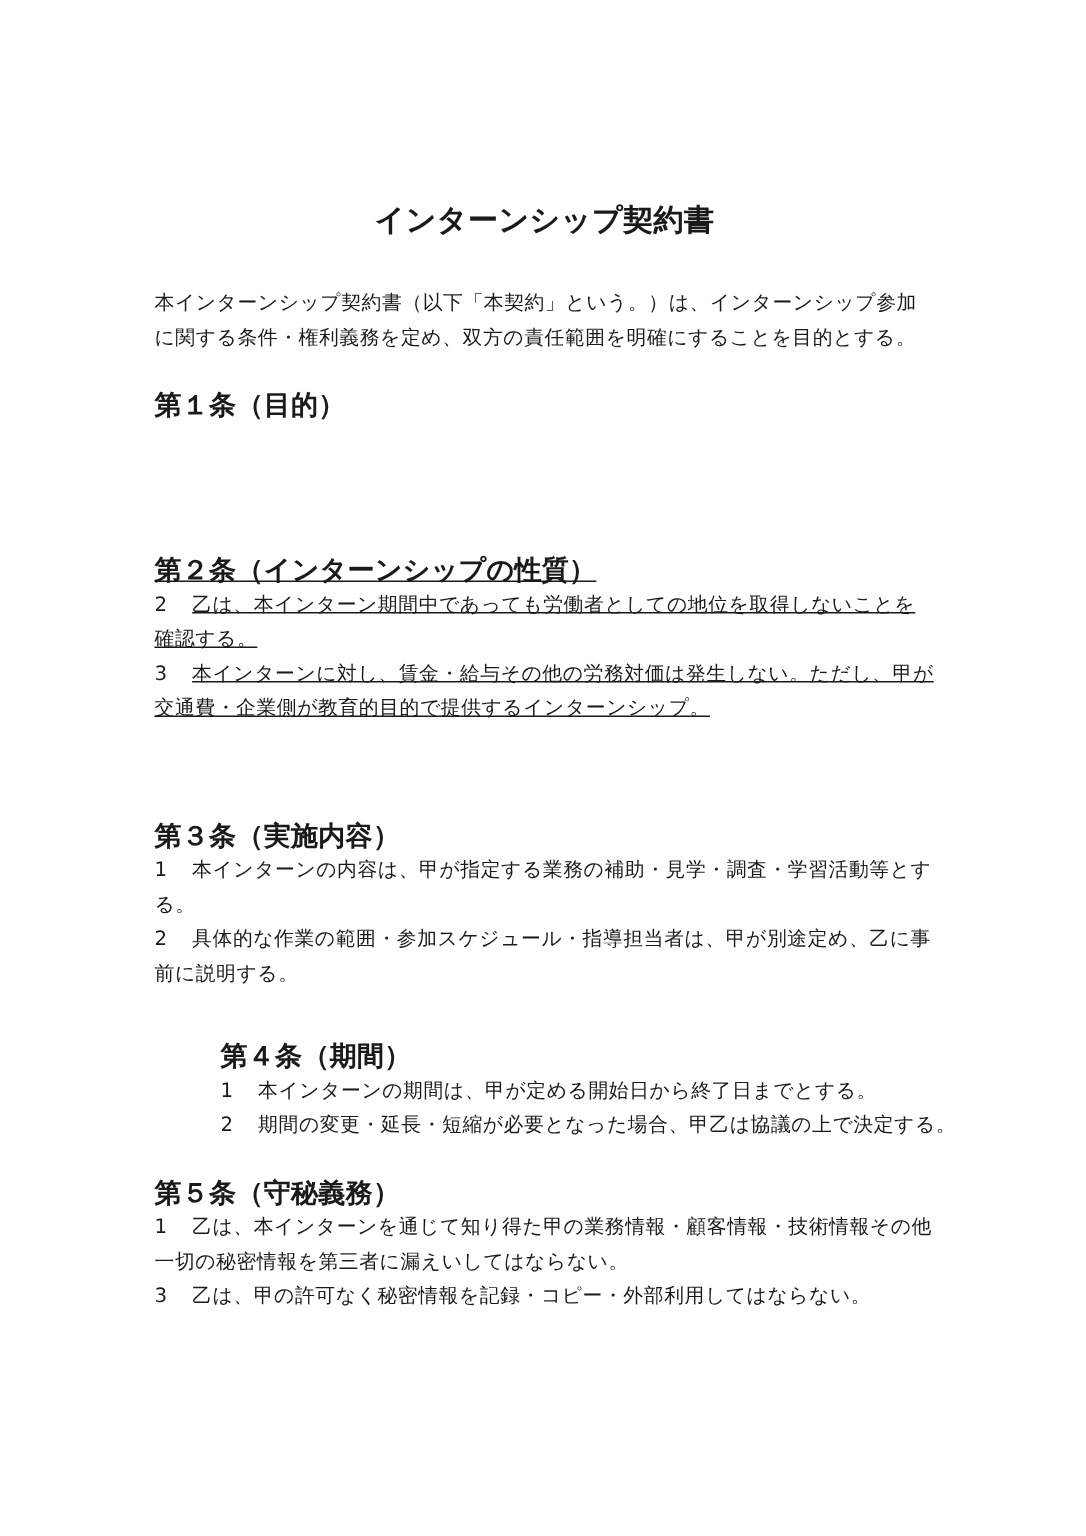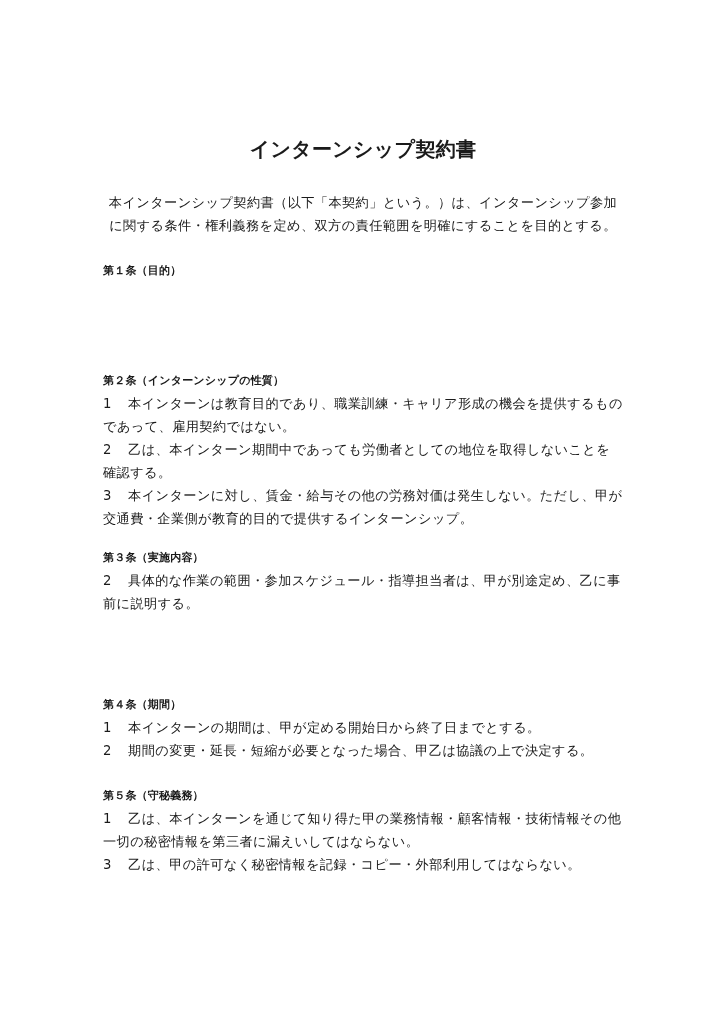--- a/index.html
+++ b/index.html
@@ -1,53 +1,53 @@
 <!DOCTYPE html>
 <html><head>
 <meta charset="utf-8">
 <style>
   html, body { margin: 0; padding: 0; background: #ffffff; }
   body { width: 724px; height: 1024px; overflow: hidden; position: relative;
          font-family: "DejaVu Sans", "Liberation Sans", sans-serif; color: #1a1a1a; }
   .page { position: absolute; left: 103px; top: 0; width: 520px; }
   .title { position: absolute; left: 0; width: 520px; top: 134px; text-align: center;
-           font-size: 20px; font-weight: bold; letter-spacing: 0.3px; line-height: 30px; }
-  .para { font-size: 13.2px; line-height: 23px; letter-spacing: 0.4px; margin: 0; text-align: center; }
+           font-size: 20px; font-weight: bold; letter-spacing: 0.3px; line-height: 30px; font-family: Liberation Mono, monospace; }
+  .para { font-size: 13.2px; line-height: 23px; letter-spacing: 0.4px; margin: 0; }
   .intro { position: absolute; top: 191px; left: 0; width: 520px; }
-  .art-heading { font-weight: bold; font-size: 11px; line-height: 23px; margin: 0; letter-spacing: 0.2px; }
+  .art-heading { font-weight: bold; font-size: 18px; line-height: 23px; margin: 0; letter-spacing: 0.2px; }
   .article { position: absolute; left: 0; width: 520px; }
   .a1 { top: 259px; }
-  .a2 { top: 369px; }
+  .a2 { top: 369px; text-decoration: underline; }
   .a3 { top: 546px; }
-  .a4 { top: 693px; }
+  .a4 { top: 693px; margin-left: 44px; }
   .a5 { top: 784px; }
   .item { font-size: 13.2px; line-height: 23px; margin: 0; letter-spacing: 0.4px; }
   .num { display: inline-block; width: 1.9em; }
 </style>
 </head>
 <body>
 
 <div class="page">
   <div class="title">インターンシップ契約書</div>
 
   <p class="para intro">本インターンシップ契約書（以下「本契約」という。）は、インターンシップ参加に関する条件・権利義務を定め、双方の責任範囲を明確にすることを目的とする。</p>
 
   <div class="article a1">
     <p class="art-heading">第１条（目的）</p>
   </div>
 
   <div class="article a2">
     <p class="art-heading">第２条（インターンシップの性質）</p>
-    <p class="item"><span class="num">1</span><span>本インターンは教育目的であり、職業訓練・キャリア形成の機会を提供するものであって、雇用契約ではない。</span></p>
     <p class="item"><span class="num">2</span><span>乙は、本インターン期間中であっても労働者としての地位を取得しないことを確認する。</span></p>
     <p class="item"><span class="num">3</span><span>本インターンに対し、賃金・給与その他の労務対価は発生しない。ただし、甲が交通費・企業側が教育的目的で提供するインターンシップ。</span></p>
   </div>
 
   <div class="article a3">
     <p class="art-heading">第３条（実施内容）</p>
+    <p class="item"><span class="num">1</span><span>本インターンの内容は、甲が指定する業務の補助・見学・調査・学習活動等とする。</span></p>
     <p class="item"><span class="num">2</span><span>具体的な作業の範囲・参加スケジュール・指導担当者は、甲が別途定め、乙に事前に説明する。</span></p>
   </div>
 
   <div class="article a4">
     <p class="art-heading">第４条（期間）</p>
     <p class="item"><span class="num">1</span><span>本インターンの期間は、甲が定める開始日から終了日までとする。</span></p>
     <p class="item"><span class="num">2</span><span>期間の変更・延長・短縮が必要となった場合、甲乙は協議の上で決定する。</span></p>
   </div>
 
   <div class="article a5">

